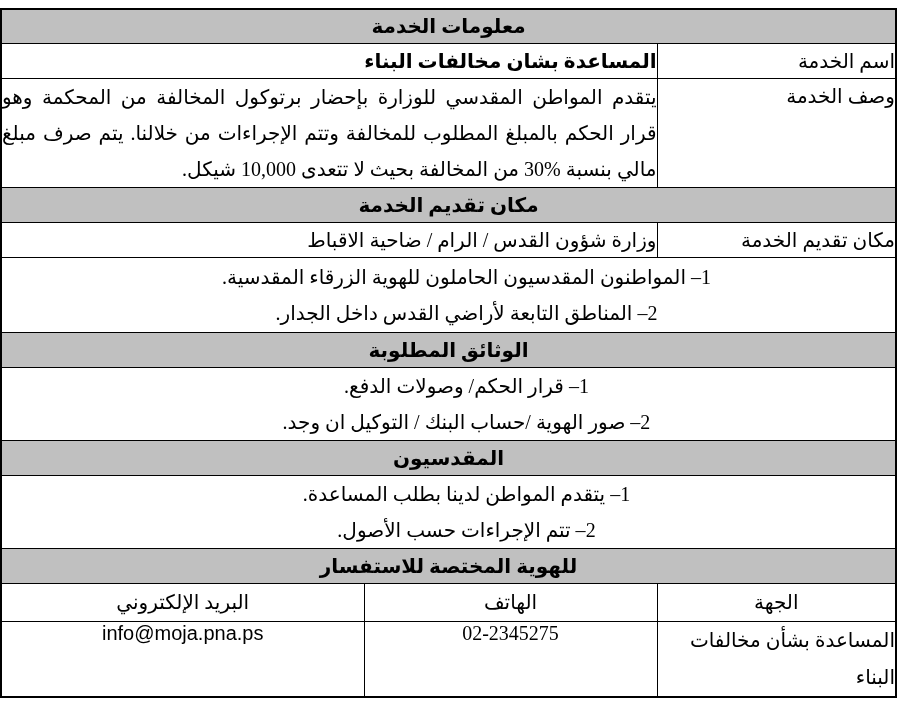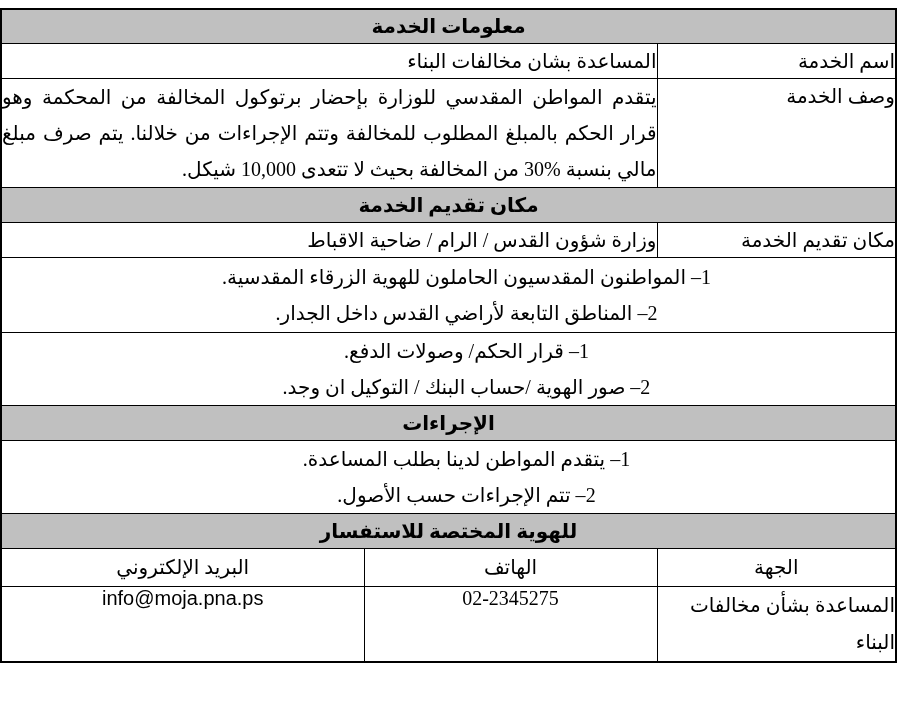--- a/index.html
+++ b/index.html
@@ -41,21 +41,21 @@
     padding-left: 4px;
     vertical-align: middle;
   }
   td.label-cell.top { vertical-align: top; padding-top: 0; line-height: 34px; }
   td.value-cell {
     text-align: right;
     padding-right: 7px;
     padding-left: 8px;
     vertical-align: middle;
   }
-  td.value-cell.bold { font-weight: normal; }
+  td.value-cell.bold { font-weight: bold; }
   td.desc-cell {
     text-align: justify;
     vertical-align: top;
     padding: 3px 8px 2px 10px;
     line-height: 36px;
   }
   td.list-cell {
     vertical-align: middle;
     padding: 2px 16px 2px 8px;
   }
@@ -120,30 +120,33 @@
     </tr>
 
 
     <tr style="height:75px">
       <td class="list-cell" colspan="3">
         <div class="list-line">1– المواطنون المقدسيون الحاملون للهوية الزرقاء المقدسية.</div>
         <div class="list-line">2– المناطق التابعة لأراضي القدس داخل الجدار.</div>
       </td>
     </tr>
 
+    <tr style="height:35px">
+      <td class="sec-header" colspan="3">الوثائق المطلوبة</td>
+    </tr>
 
     <tr style="height:68px">
       <td class="list-cell" colspan="3">
         <div class="list-line">1– قرار الحكم/ وصولات الدفع.</div>
         <div class="list-line">2– صور الهوية /حساب البنك / التوكيل ان وجد.</div>
       </td>
     </tr>
 
     <tr style="height:35px">
-      <td class="sec-header" colspan="3">الإجراءات</td>
+      <td class="sec-header" colspan="3">المقدسيون</td>
     </tr>
 
     <tr style="height:68px">
       <td class="list-cell" colspan="3">
         <div class="list-line">1– يتقدم المواطن لدينا بطلب المساعدة.</div>
         <div class="list-line">2– تتم الإجراءات حسب الأصول.</div>
       </td>
     </tr>
 
     <tr style="height:35px">

